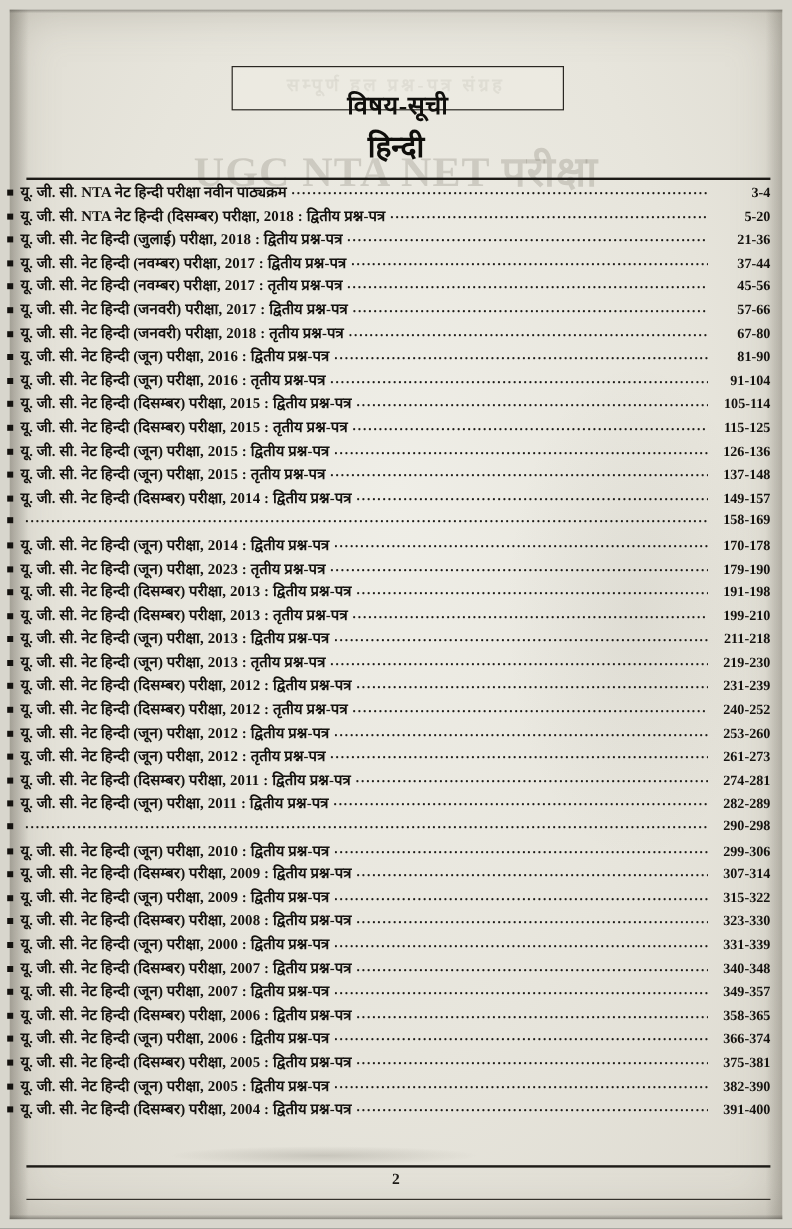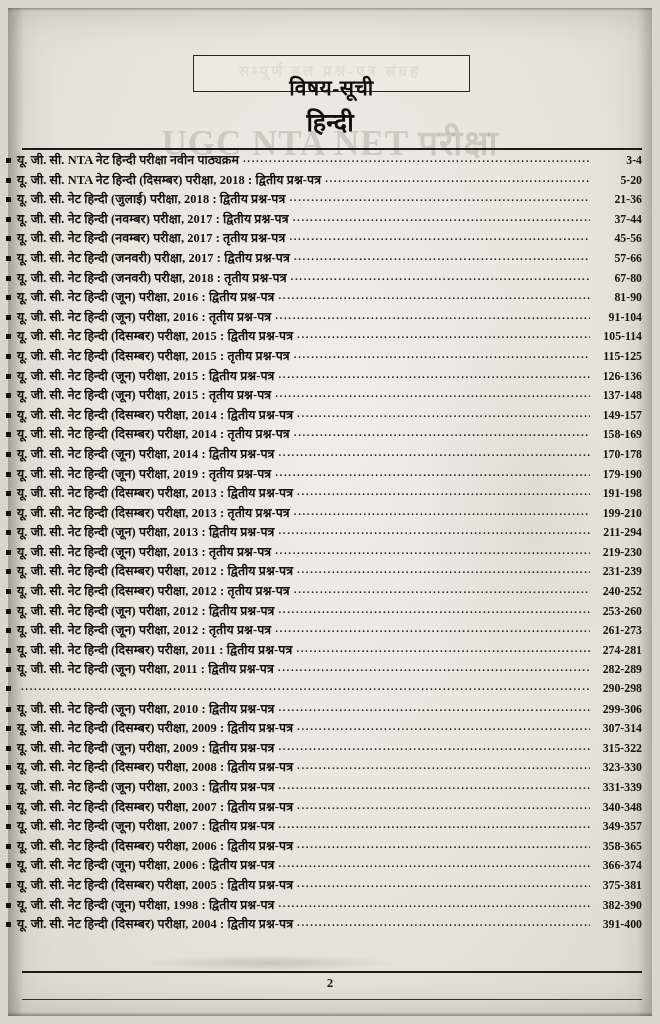--- a/index.html
+++ b/index.html
@@ -276,53 +276,52 @@
         <span class="pages">137-148</span>
       </div>
       <div class="toc-row">
         <span class="bullet"></span>
         <span class="entry">यू. जी. सी. नेट हिन्दी (दिसम्बर) परीक्षा, 2014 : द्वितीय प्रश्न-पत्र</span>
         <span class="dots">................................................................................................................................................................</span>
         <span class="pages">149-157</span>
       </div>
       <div class="toc-row">
         <span class="bullet"></span>
-        <span class="entry">यू. जी. सी. नेट हिन्दी (दिसम्बर) परीक्षा, 2014 : तृतीय प्रश्न-पत्र</span>
         <span class="dots">................................................................................................................................................................</span>
         <span class="pages">158-169</span>
       </div>
       <div class="toc-row">
         <span class="bullet"></span>
         <span class="entry">यू. जी. सी. नेट हिन्दी (जून) परीक्षा, 2014 : द्वितीय प्रश्न-पत्र</span>
         <span class="dots">................................................................................................................................................................</span>
         <span class="pages">170-178</span>
       </div>
       <div class="toc-row">
         <span class="bullet"></span>
-        <span class="entry">यू. जी. सी. नेट हिन्दी (जून) परीक्षा, 2019 : तृतीय प्रश्न-पत्र</span>
+        <span class="entry">यू. जी. सी. नेट हिन्दी (जून) परीक्षा, 2023 : तृतीय प्रश्न-पत्र</span>
         <span class="dots">................................................................................................................................................................</span>
         <span class="pages">179-190</span>
       </div>
       <div class="toc-row">
         <span class="bullet"></span>
         <span class="entry">यू. जी. सी. नेट हिन्दी (दिसम्बर) परीक्षा, 2013 : द्वितीय प्रश्न-पत्र</span>
         <span class="dots">................................................................................................................................................................</span>
         <span class="pages">191-198</span>
       </div>
       <div class="toc-row">
         <span class="bullet"></span>
         <span class="entry">यू. जी. सी. नेट हिन्दी (दिसम्बर) परीक्षा, 2013 : तृतीय प्रश्न-पत्र</span>
         <span class="dots">................................................................................................................................................................</span>
         <span class="pages">199-210</span>
       </div>
       <div class="toc-row">
         <span class="bullet"></span>
         <span class="entry">यू. जी. सी. नेट हिन्दी (जून) परीक्षा, 2013 : द्वितीय प्रश्न-पत्र</span>
         <span class="dots">................................................................................................................................................................</span>
-        <span class="pages">211-294</span>
+        <span class="pages">211-218</span>
       </div>
       <div class="toc-row">
         <span class="bullet"></span>
         <span class="entry">यू. जी. सी. नेट हिन्दी (जून) परीक्षा, 2013 : तृतीय प्रश्न-पत्र</span>
         <span class="dots">................................................................................................................................................................</span>
         <span class="pages">219-230</span>
       </div>
       <div class="toc-row">
         <span class="bullet"></span>
         <span class="entry">यू. जी. सी. नेट हिन्दी (दिसम्बर) परीक्षा, 2012 : द्वितीय प्रश्न-पत्र</span>
@@ -383,21 +382,21 @@
         <span class="pages">315-322</span>
       </div>
       <div class="toc-row">
         <span class="bullet"></span>
         <span class="entry">यू. जी. सी. नेट हिन्दी (दिसम्बर) परीक्षा, 2008 : द्वितीय प्रश्न-पत्र</span>
         <span class="dots">................................................................................................................................................................</span>
         <span class="pages">323-330</span>
       </div>
       <div class="toc-row">
         <span class="bullet"></span>
-        <span class="entry">यू. जी. सी. नेट हिन्दी (जून) परीक्षा, 2003 : द्वितीय प्रश्न-पत्र</span>
+        <span class="entry">यू. जी. सी. नेट हिन्दी (जून) परीक्षा, 2000 : द्वितीय प्रश्न-पत्र</span>
         <span class="dots">................................................................................................................................................................</span>
         <span class="pages">331-339</span>
       </div>
       <div class="toc-row">
         <span class="bullet"></span>
         <span class="entry">यू. जी. सी. नेट हिन्दी (दिसम्बर) परीक्षा, 2007 : द्वितीय प्रश्न-पत्र</span>
         <span class="dots">................................................................................................................................................................</span>
         <span class="pages">340-348</span>
       </div>
       <div class="toc-row">
@@ -419,21 +418,21 @@
         <span class="pages">366-374</span>
       </div>
       <div class="toc-row">
         <span class="bullet"></span>
         <span class="entry">यू. जी. सी. नेट हिन्दी (दिसम्बर) परीक्षा, 2005 : द्वितीय प्रश्न-पत्र</span>
         <span class="dots">................................................................................................................................................................</span>
         <span class="pages">375-381</span>
       </div>
       <div class="toc-row">
         <span class="bullet"></span>
-        <span class="entry">यू. जी. सी. नेट हिन्दी (जून) परीक्षा, 1998 : द्वितीय प्रश्न-पत्र</span>
+        <span class="entry">यू. जी. सी. नेट हिन्दी (जून) परीक्षा, 2005 : द्वितीय प्रश्न-पत्र</span>
         <span class="dots">................................................................................................................................................................</span>
         <span class="pages">382-390</span>
       </div>
       <div class="toc-row">
         <span class="bullet"></span>
         <span class="entry">यू. जी. सी. नेट हिन्दी (दिसम्बर) परीक्षा, 2004 : द्वितीय प्रश्न-पत्र</span>
         <span class="dots">................................................................................................................................................................</span>
         <span class="pages">391-400</span>
       </div>
     </div>

